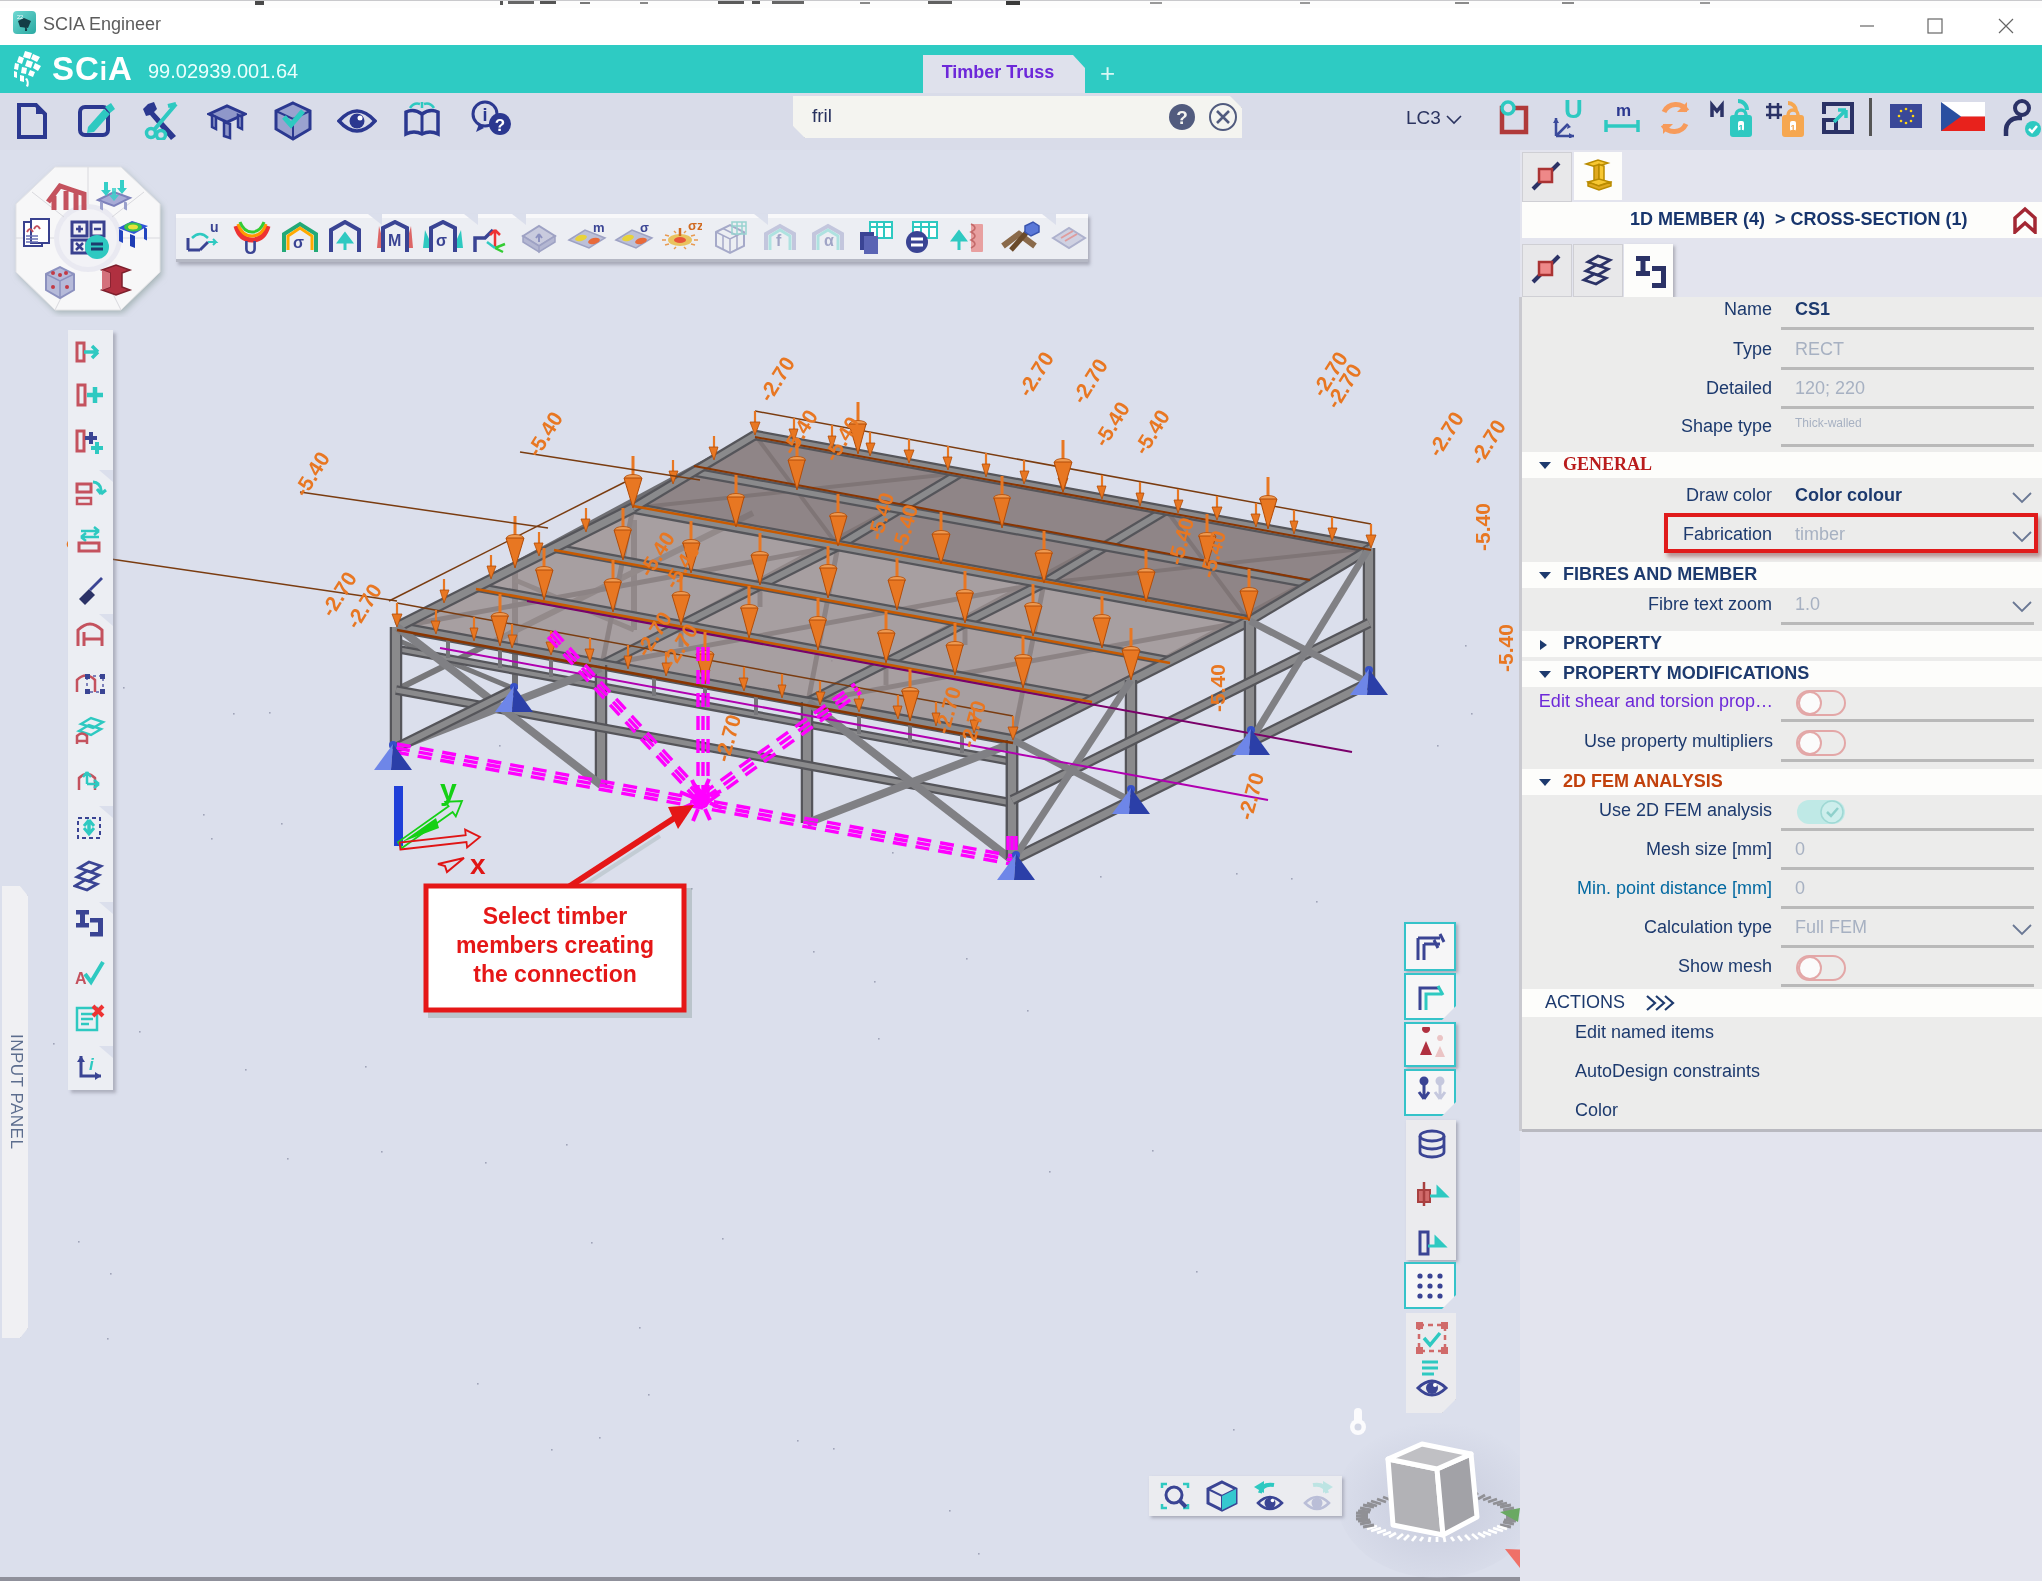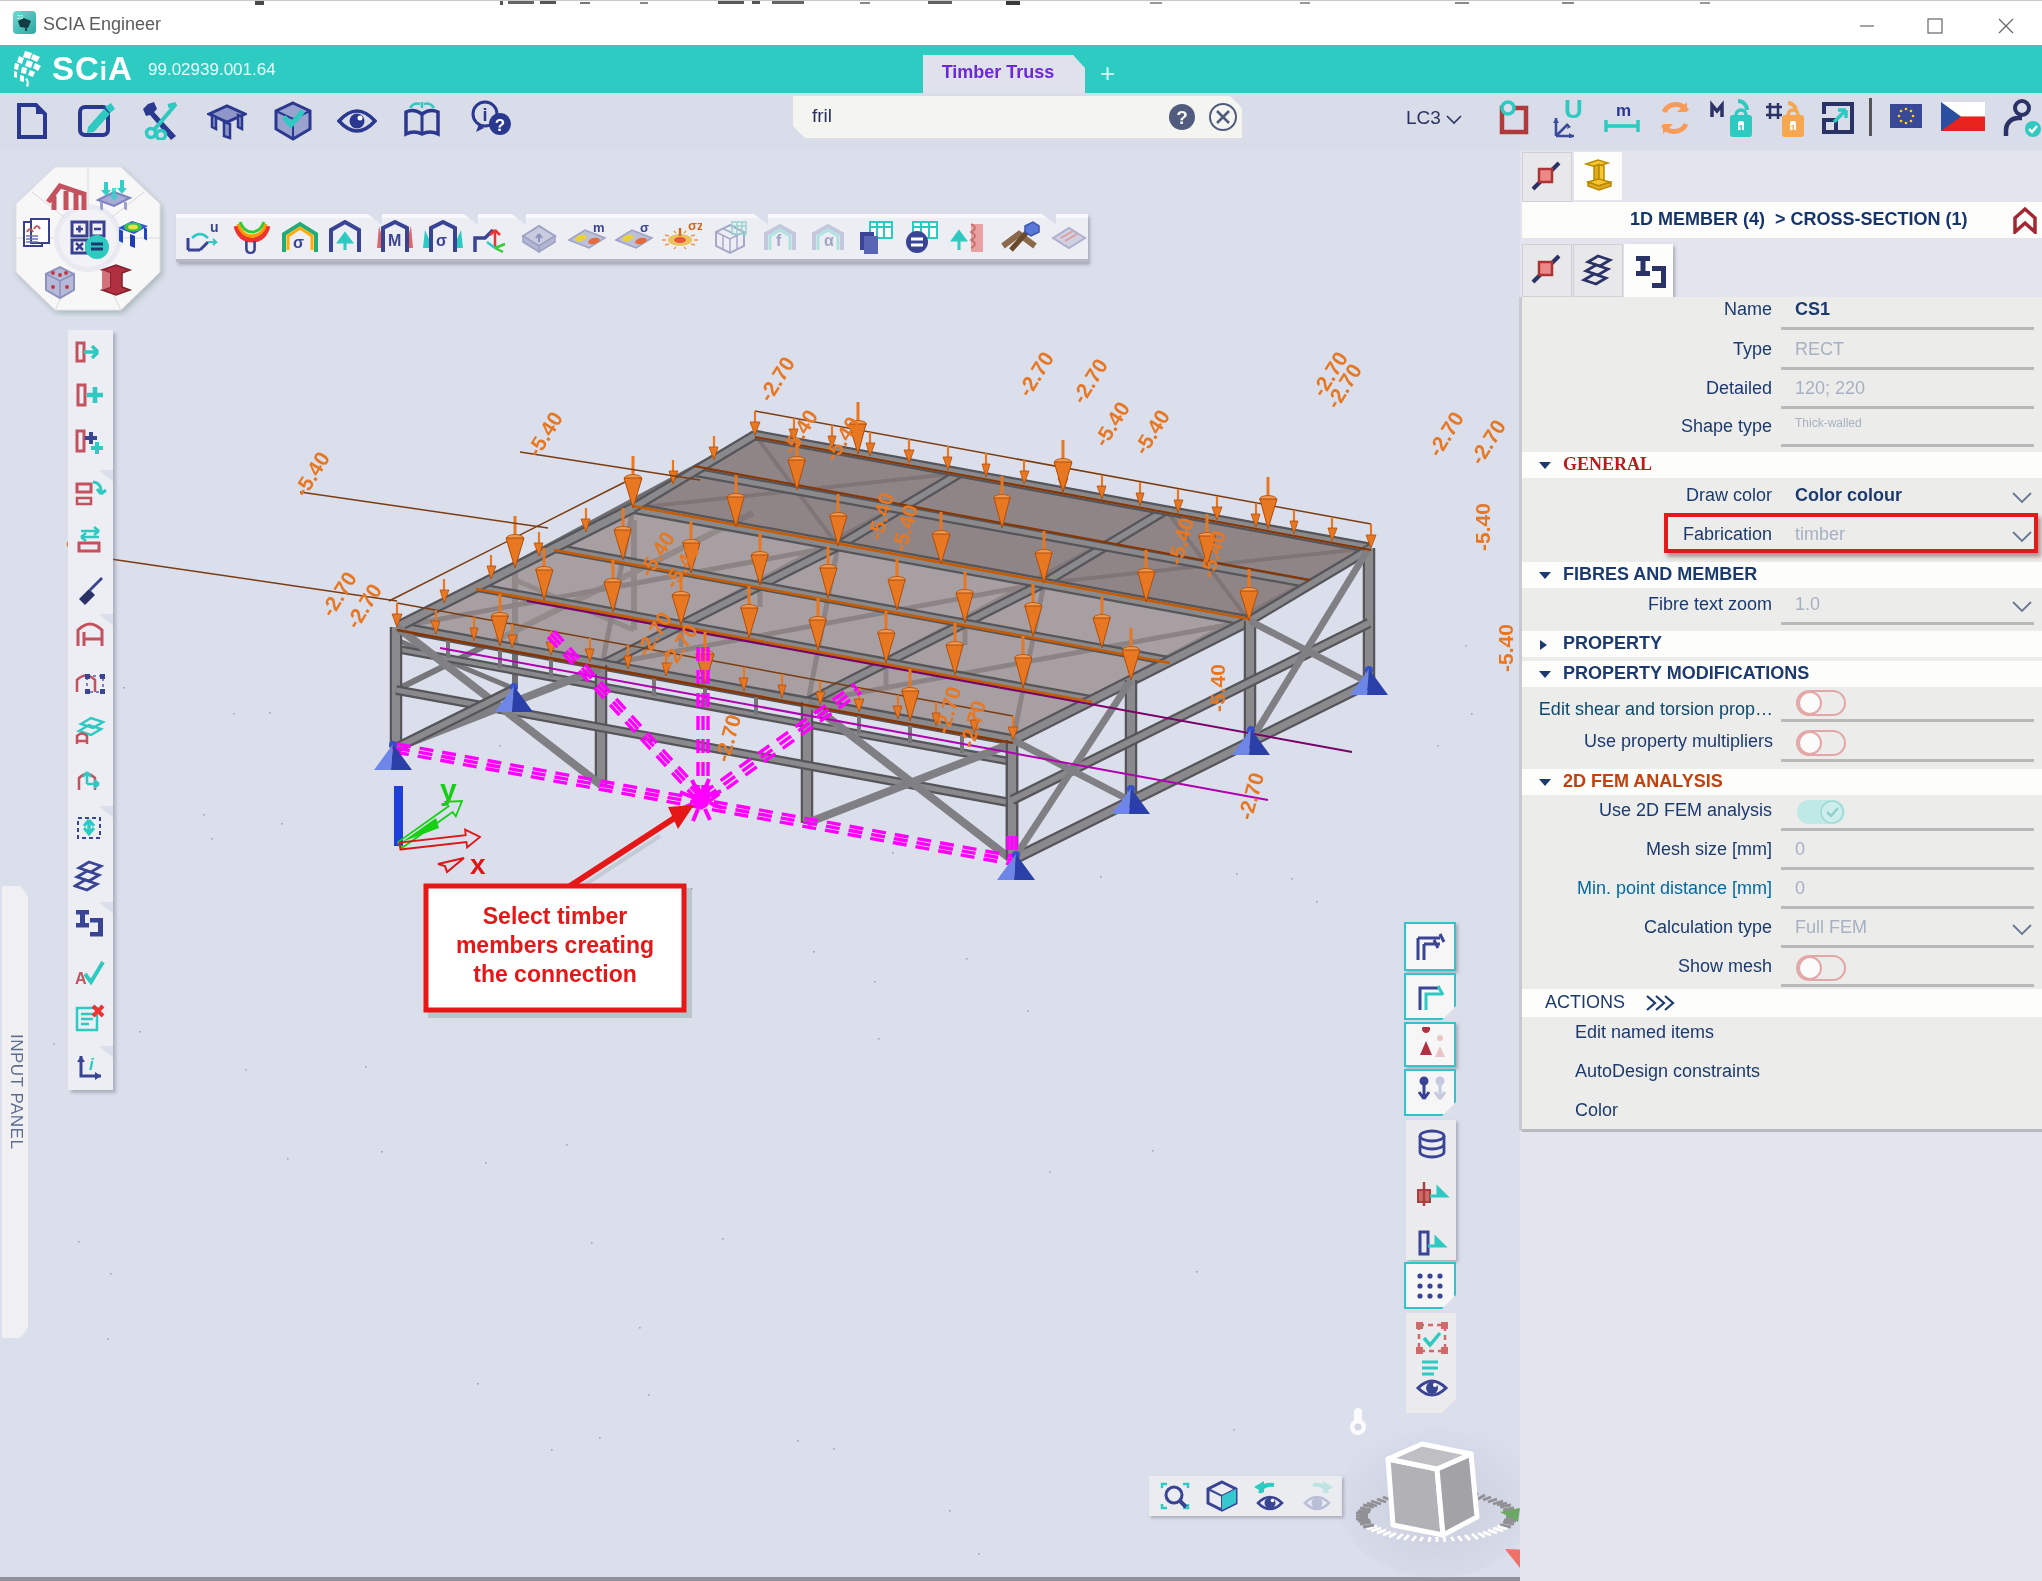--- a/index.html
+++ b/index.html
@@ -58,21 +58,21 @@
         <path d="M24 14 l6 3 -3 5 -5 -3z"></path>
       <path d="M4 14 l4 1 -1 6 -4 -1z"></path>
         <path d="M11 18 l5 1 -1 6 -5 -1z"></path>
         <path d="M19 21 l5 2 -2 5 -5 -2z"></path>
       <path d="M3 22 l3 1 0 6 -3 -1z"></path>
         <path d="M9 26 l4 1 0 6 -4 -1z"></path>
         <path d="M16 29 q3 4 1 9 l-2 -1 q2 -4 -1 -7z"></path>
     </g>
   </svg>
   <div class="abs" style="left:52px;top:50px;font-size:33px;font-weight:bold;color:#fff;letter-spacing:1px;">SC<span style="font-size:26px;">i</span>A</div>
-  <div class="abs" style="left:148px;top:60px;font-size:17px;color:#eafffd;">99.02939.001.64</div>
+  <div class="abs" style="left:148px;top:60px;font-size:20px;color:#eafffd;">99.02939.001.64</div>
 
   <div class="abs" style="left:923px;top:55px;width:162px;height:38px;background:#dfe1ec;clip-path:polygon(0 0,150px 0,162px 13px,162px 38px,0 38px);"></div>
   <div class="abs" style="left:923px;top:62px;width:150px;text-align:center;font-size:18px;font-weight:bold;color:#6d28d9;">Timber Truss</div>
   <div class="abs" style="left:1100px;top:58px;font-size:26px;color:#d8f7f5;font-weight:300;">+</div>
 
   <div class="abs" style="left:0;top:93px;width:2042px;height:57px;background:#d9dce9;"></div>
   <svg class="abs" style="left:15px;top:103px" width="34" height="36" viewBox="0 0 34 36">
 <path d="M4 2 h17 l9 9 v23 h-26 z" fill="none" stroke="#2b3890" stroke-width="4"></path>
 <path d="M21 2 l9 9 h-9 z" fill="#2b3890"></path>
     </svg>
@@ -1253,21 +1253,21 @@
     <svg class="abs" style="left:1537px;top:636px" width="16" height="18" viewBox="0 0 16 18" fill="#1d3a6e">
       <path d="M3 4 l7 5 -7 5z"></path>
     </svg>
     <div class="abs" style="left:1563px;top:633px;font-size:18px;font-weight:bold;color:#1d3a6e;">PROPERTY</div>
 <div class="abs" style="left:1522px;top:661px;width:520px;height:26px;background:#fdfdfb;"></div>
     <svg class="abs" style="left:1537px;top:666px" width="16" height="18" viewBox="0 0 16 18" fill="#1d3a6e">
       <path d="M2 5 l12 0 -6 7z"></path>
     </svg>
     <div class="abs" style="left:1563px;top:663px;font-size:18px;font-weight:bold;color:#1d3a6e;">PROPERTY MODIFICATIONS</div>
 <div class="abs" style="left:1522px;top:691px;width:250px;text-align:right;font-size:18px;color:#1d3a6e;"></div>
-<div class="abs" style="left:1528px;top:691px;width:245px;text-align:right;font-size:18px;color:#0c4a6e;margin-top:8px;">Edit shear and torsion prop…</div>
+<div class="abs" style="left:1528px;top:691px;width:245px;text-align:right;font-size:18px;color:#6d28d9;">Edit shear and torsion prop…</div>
 <div class="abs" style="left:1522px;top:691px;width:250px;text-align:right;font-size:18px;color:#1d3a6e;"></div>
     <svg class="abs" style="left:1796px;top:690px" width="50" height="26" viewBox="0 0 50 26">
 <rect x="1" y="1" width="48" height="24" rx="12" fill="none" stroke="#e3a7a7" stroke-width="2"></rect>
 <circle cx="14" cy="13" r="11" fill="#fbfbfb" stroke="#e3a7a7" stroke-width="2"></circle>
     </svg>
     <div class="abs" style="left:1781px;top:719px;width:253px;height:3px;background:#b9b9b9;"></div>
 <div class="abs" style="left:1528px;top:731px;width:245px;text-align:right;font-size:18px;color:#1d3a6e;">Use property multipliers</div>
 <div class="abs" style="left:1522px;top:731px;width:250px;text-align:right;font-size:18px;color:#1d3a6e;"></div>
     <svg class="abs" style="left:1796px;top:730px" width="50" height="26" viewBox="0 0 50 26">
 <rect x="1" y="1" width="48" height="24" rx="12" fill="none" stroke="#e3a7a7" stroke-width="2"></rect>

